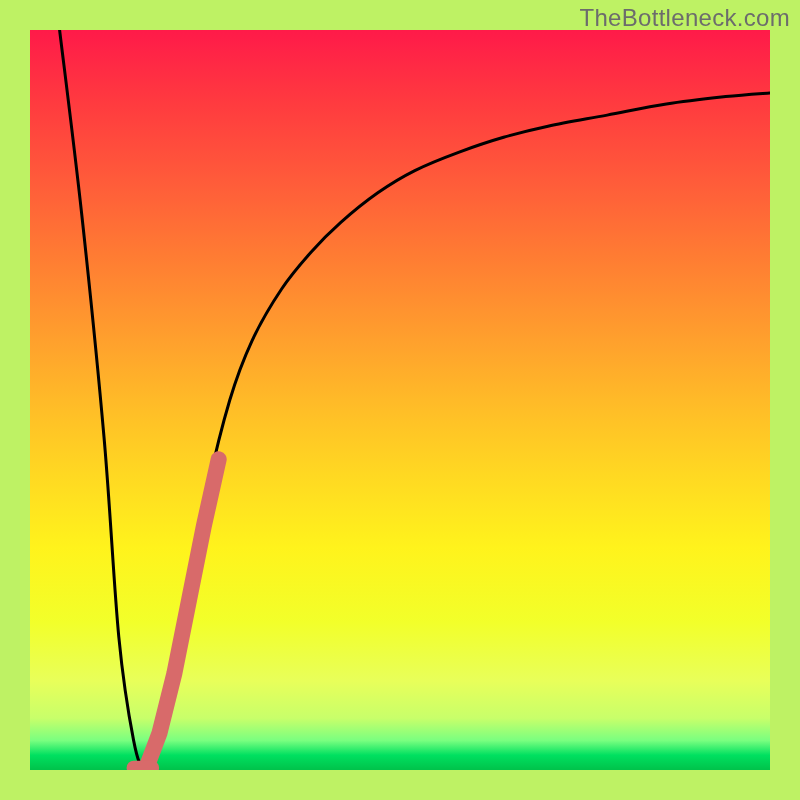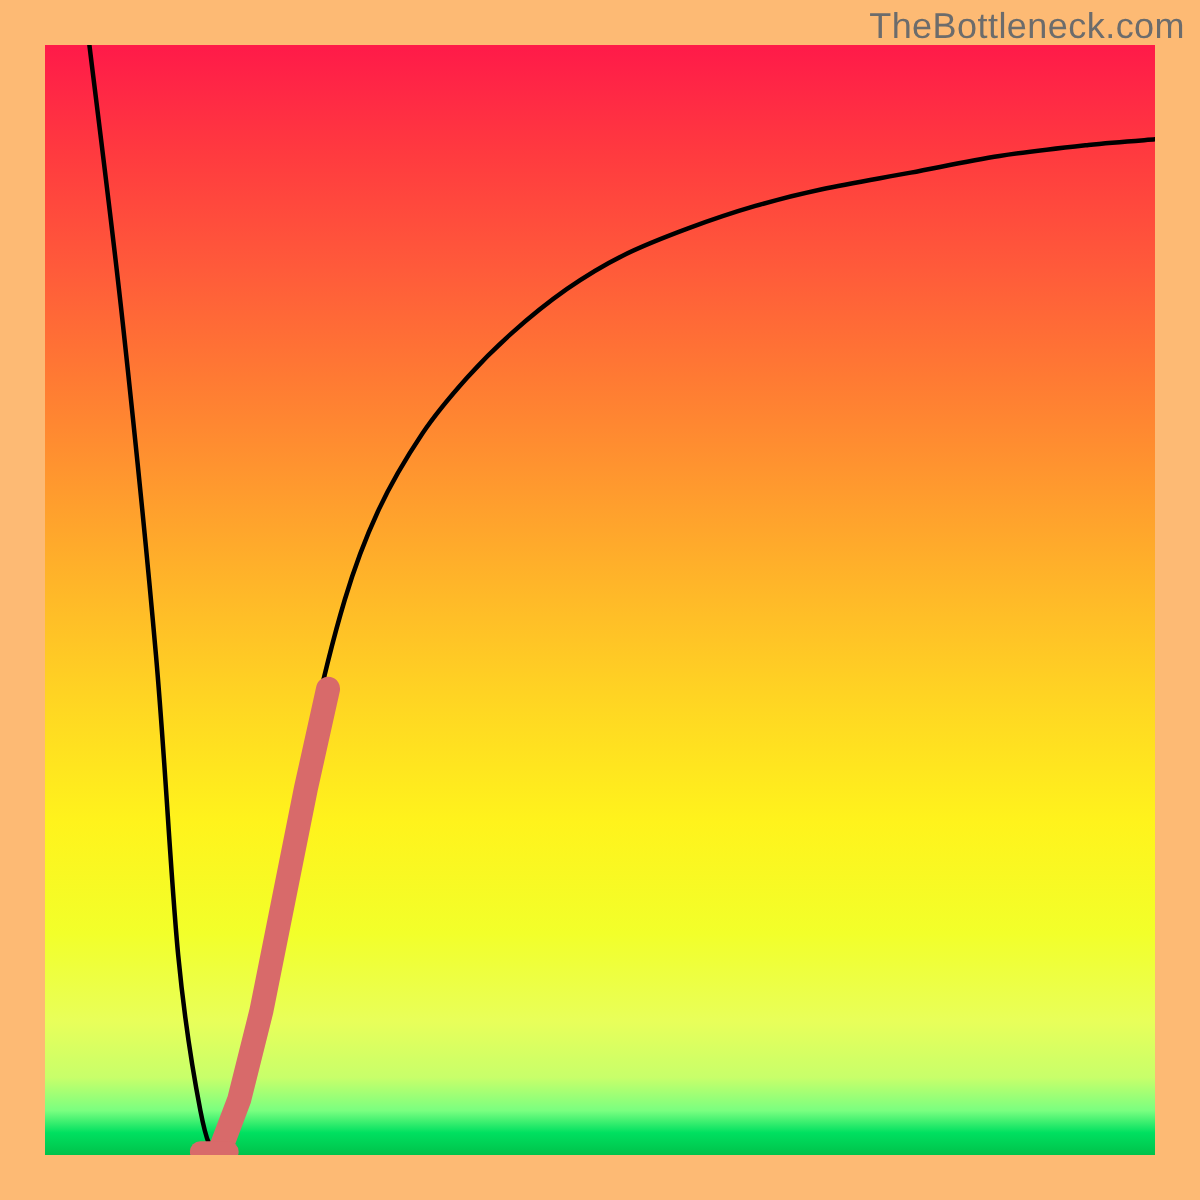--- a/index.html
+++ b/index.html
@@ -8,21 +8,21 @@
     width: 800px;
     height: 800px;
     background: #000;
     overflow: hidden;
     font-family: Arial, Helvetica, sans-serif;
   }
   .outer {
     position: relative;
     width: 800px;
     height: 800px;
-    background: #fdba74;
+    background: #bef264;
   }
   .plot {
     position: absolute;
     left: 30px;
     top: 30px;
     width: 740px;
     height: 740px;
     background: linear-gradient(to bottom,
       #ff1a49 0%,
       #ff3b3f 10%,

